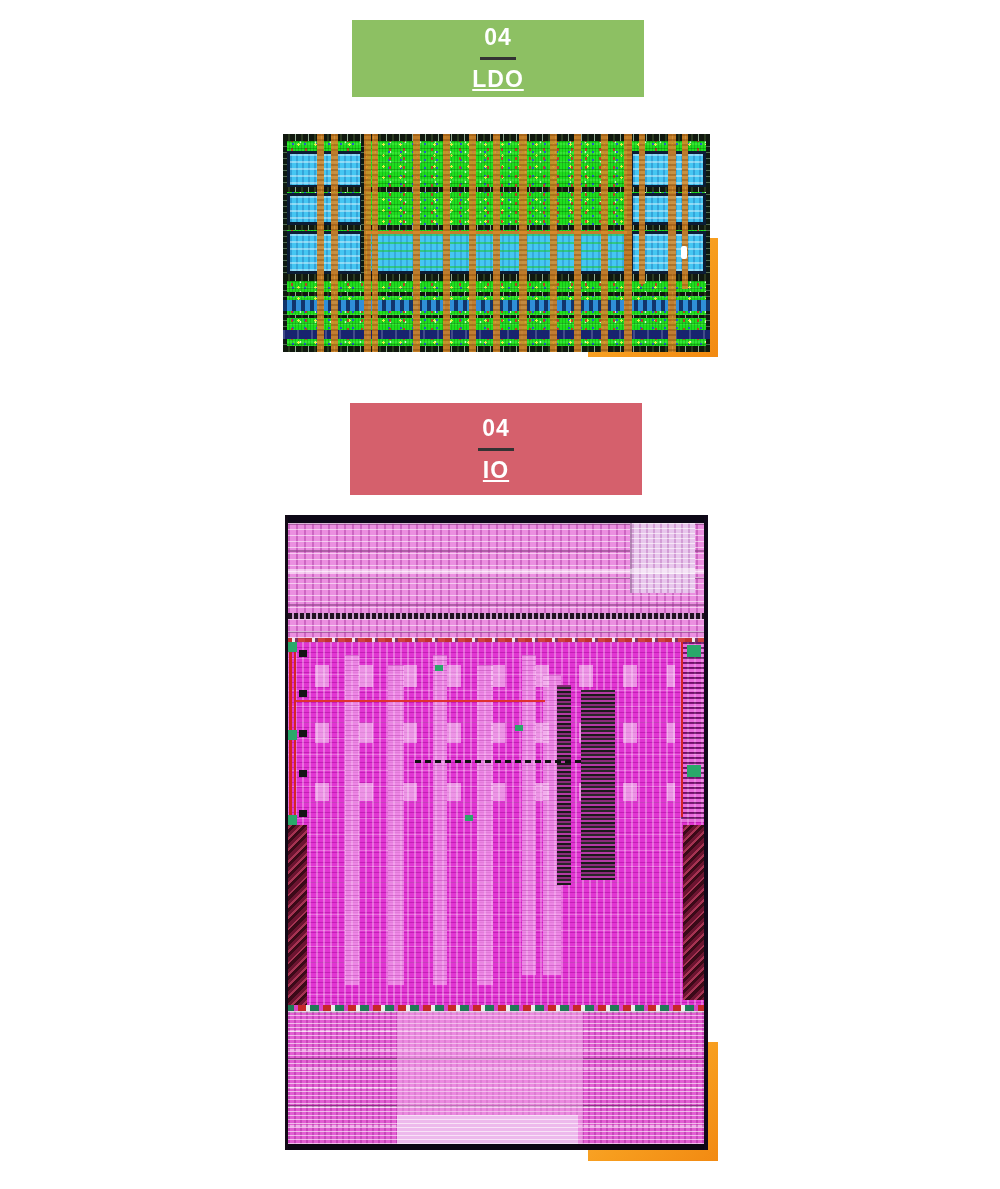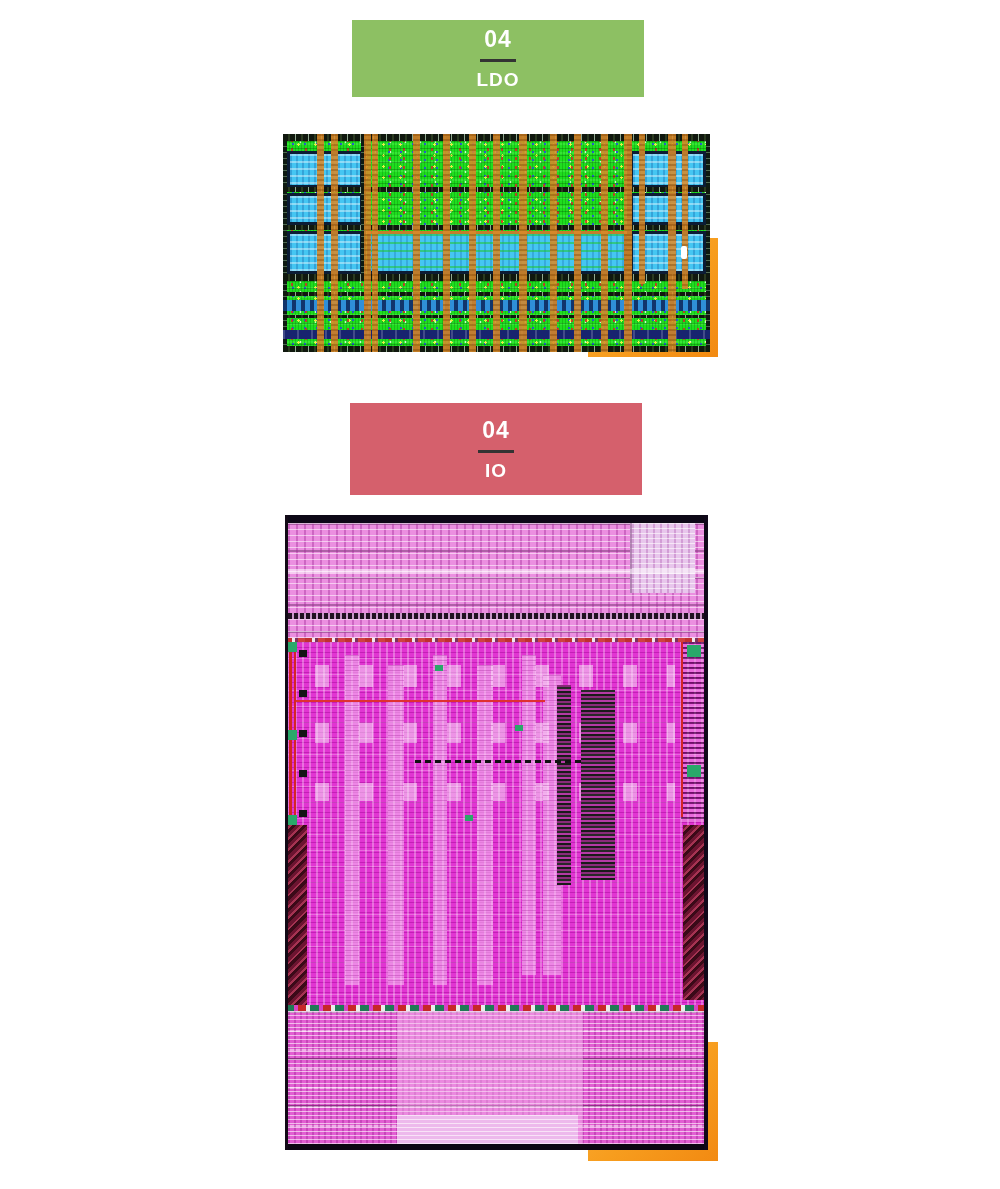--- a/index.html
+++ b/index.html
@@ -5,21 +5,21 @@
   html,body{margin:0;padding:0;}
   body{background:#ffffff;font-family:"Liberation Sans",sans-serif;}
   .page{position:relative;width:1000px;height:1189px;background:#ffffff;overflow:hidden;}
 
   
   .card-header{position:absolute;display:flex;flex-direction:column;align-items:center;justify-content:center;gap:8px;}
   .hdr-ldo{left:352px;top:20px;width:292px;height:77px;background:#8dc063;}
   .hdr-io{left:350px;top:403px;width:292px;height:92px;background:#d5606c;}
   .card-number{font-size:23px;font-weight:700;color:#ffffff;letter-spacing:1px;line-height:1;}
   .card-divider{width:36px;height:3px;background:#333333;}
-  .card-title{font-size:19px;font-weight:700;color:#ffffff;letter-spacing:1px;line-height:1;}
+  .card-title{font-size:23px;font-weight:700;color:#ffffff;letter-spacing:1px;line-height:1;text-decoration:underline;}
 
   
   .accent{position:absolute;z-index:1;background:linear-gradient(135deg,#fbb13c 0%,#f79d1e 55%,#f28a12 100%);}
   .accent-ldo{left:588px;top:238px;width:130px;height:119px;}
   .accent-io{left:588px;top:1042px;width:130px;height:119px;}
 
   
   figure.chip{position:absolute;margin:0;z-index:2;overflow:hidden;}
   .chip i{position:absolute;display:block;}
 

